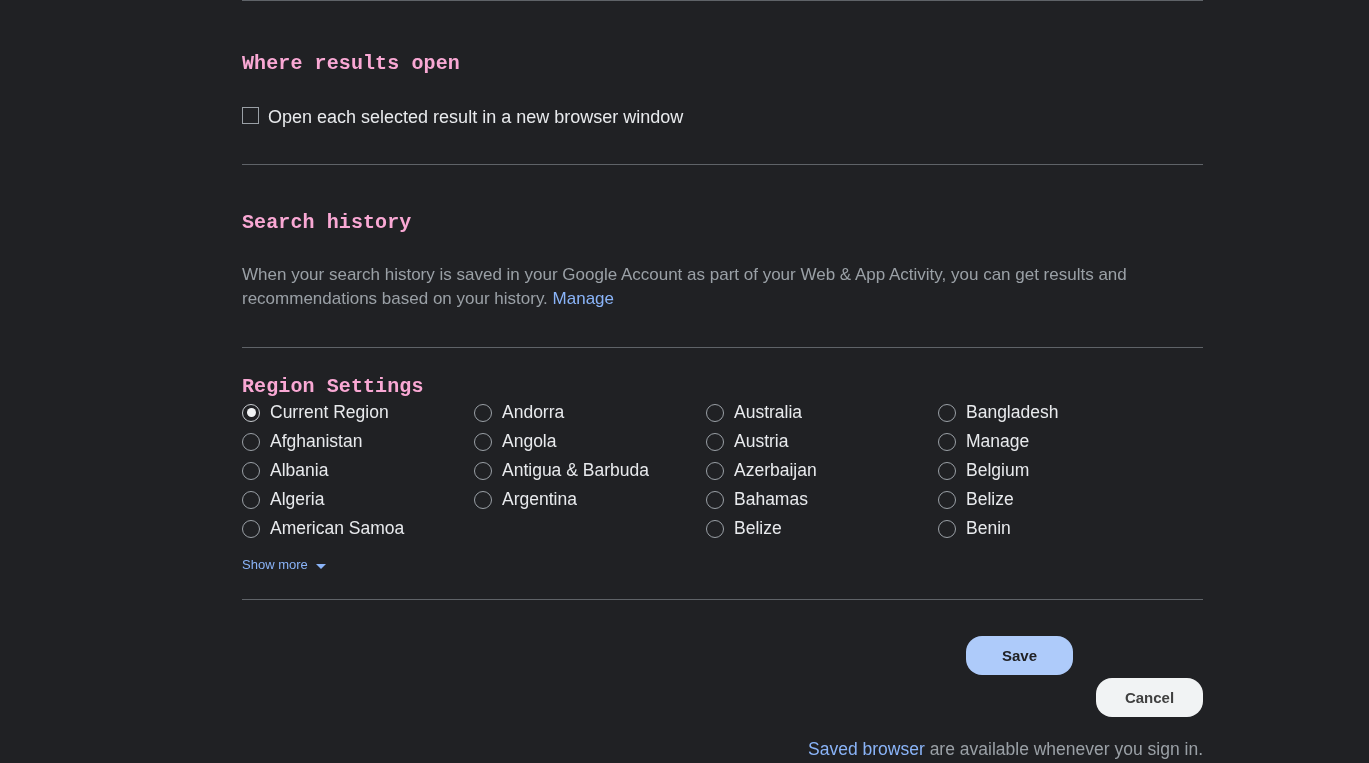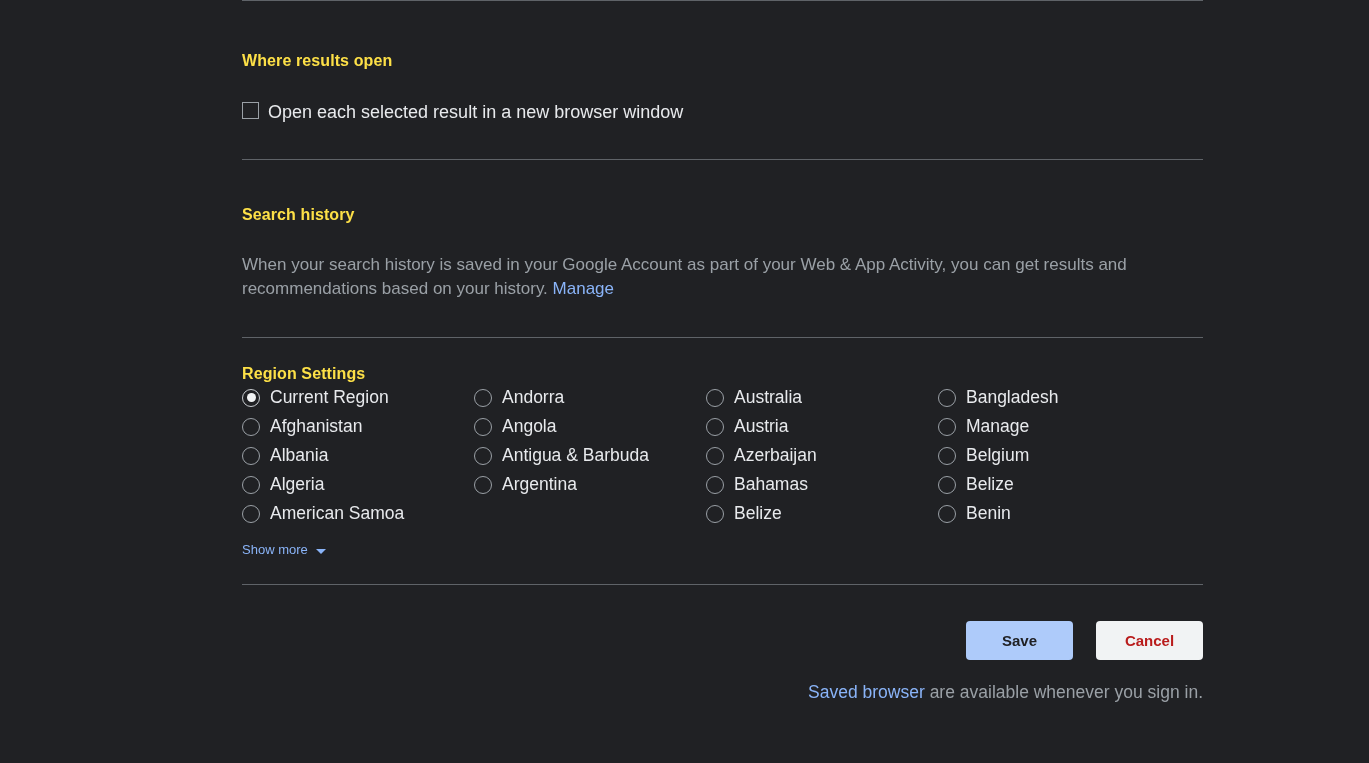--- a/index.html
+++ b/index.html
@@ -20,24 +20,25 @@
     left: 242px;
     top: 0;
     width: 961px;
   }
   .divider {
     height: 1px;
     background: #5f6368;
     width: 100%;
   }
   .section-title {
-    color: #fde047;
-    font-size: 16px;
+    color: #f9a8d4;
+    font-size: 20px;
     font-weight: bold;
     letter-spacing: 0.1px;
+    font-family: Liberation Mono, monospace;
   }
   .body-text {
     color: #9aa0a6;
     font-size: 17px;
     line-height: 24px;
     font-weight: normal;
   }
   a.link, .link {
     color: #8ab4f8;
     text-decoration: none;
@@ -130,36 +131,37 @@
 
   
   .button-row {
     display: flex;
     justify-content: flex-end;
     margin-top: 36px;
   }
   .btn {
     height: 39px;
     min-width: 107px;
-    border-radius: 4px;
+    border-radius: 16px;
     border: none;
     font-family: "Liberation Sans", sans-serif;
     font-size: 15px;
     font-weight: bold;
     cursor: pointer;
     padding: 0 18px;
   }
   #save-button {
     background: #aecbfa;
     color: #202124;
     margin-right: 23px;
   }
   #cancel-button {
     background: #f1f3f4;
-    color: #b91c1c;
+    color: #404040;
+    margin-top: 42px;
   }
   
   .footer-row {
     display: flex;
     justify-content: flex-end;
     margin-top: 22px;
   }
   .footer-text {
     color: #9aa0a6;
     font-size: 17.5px;

